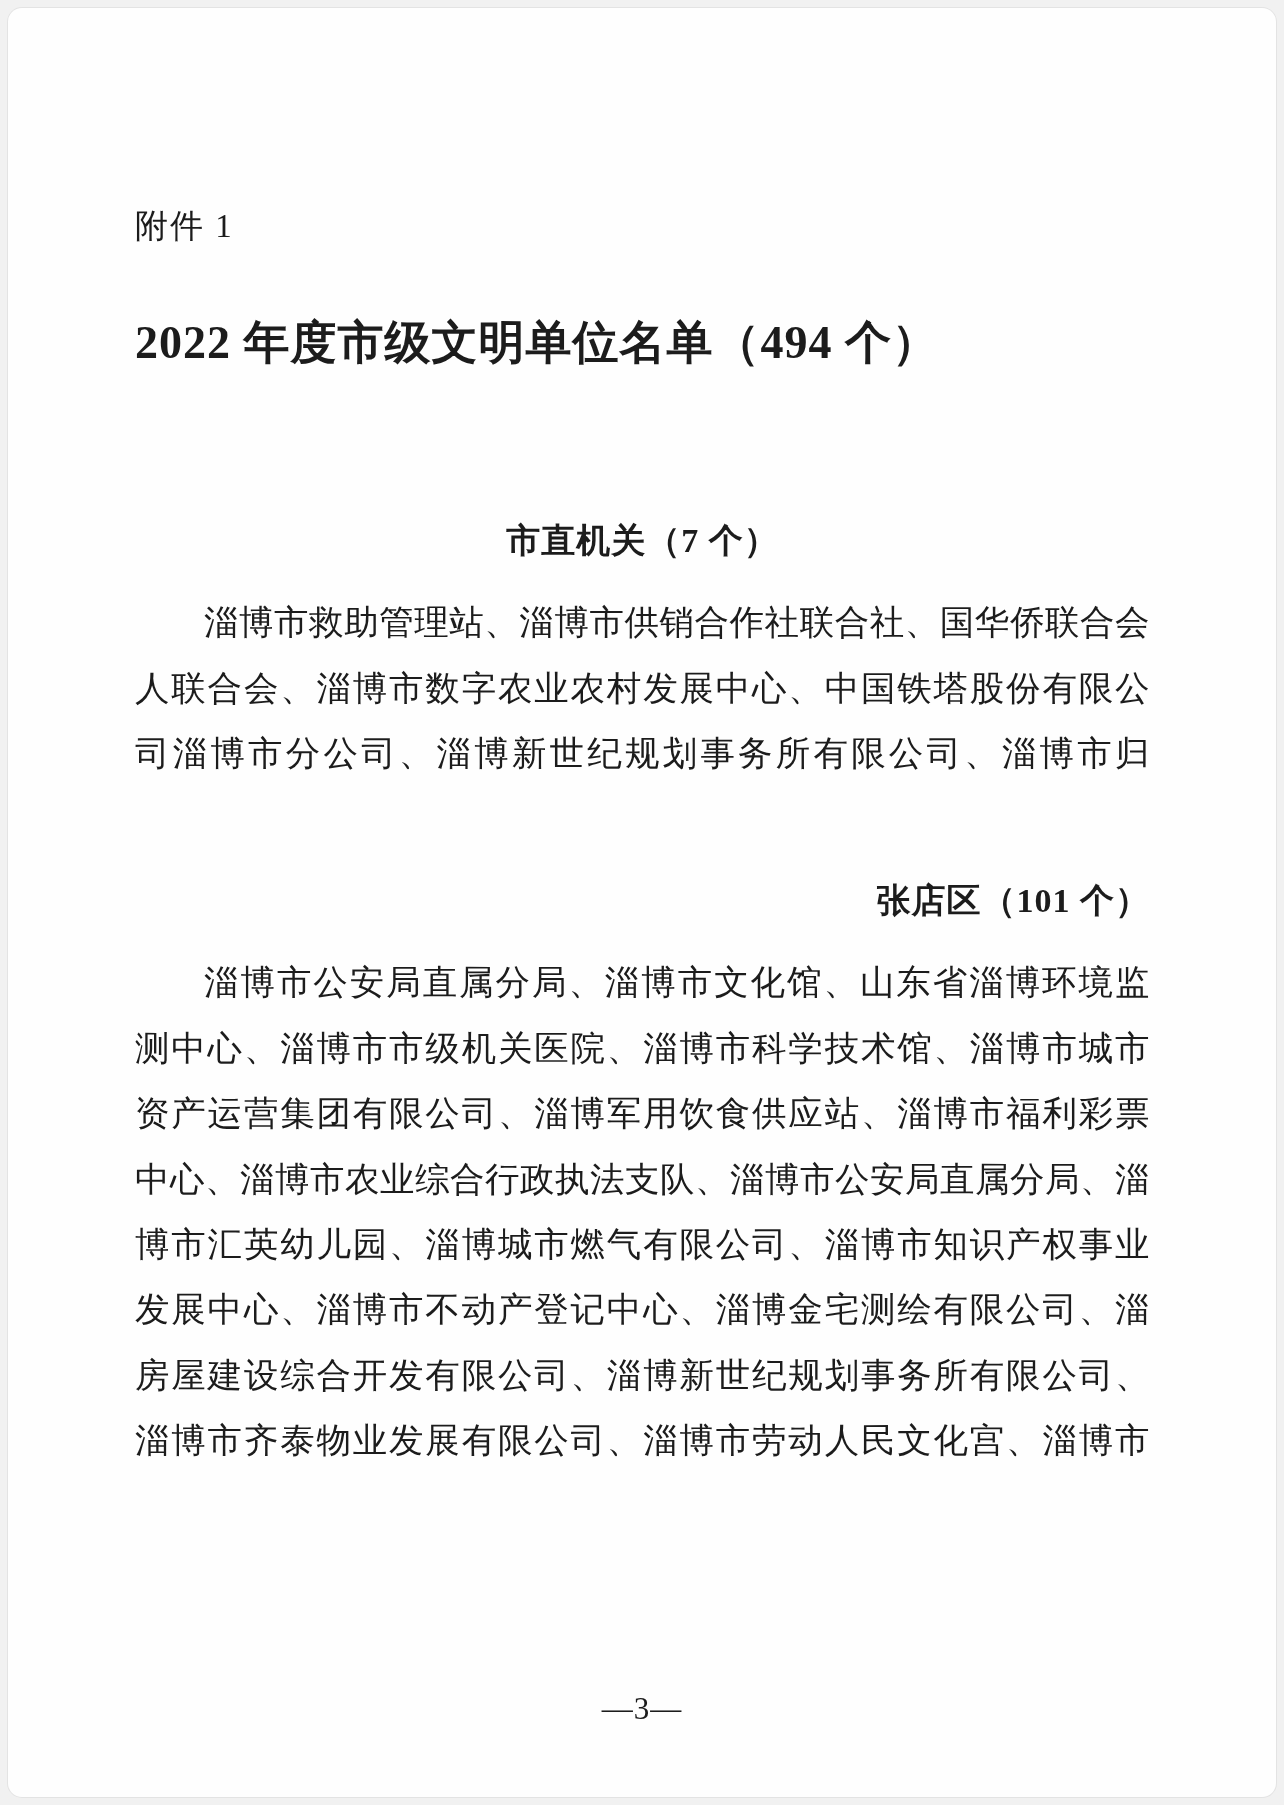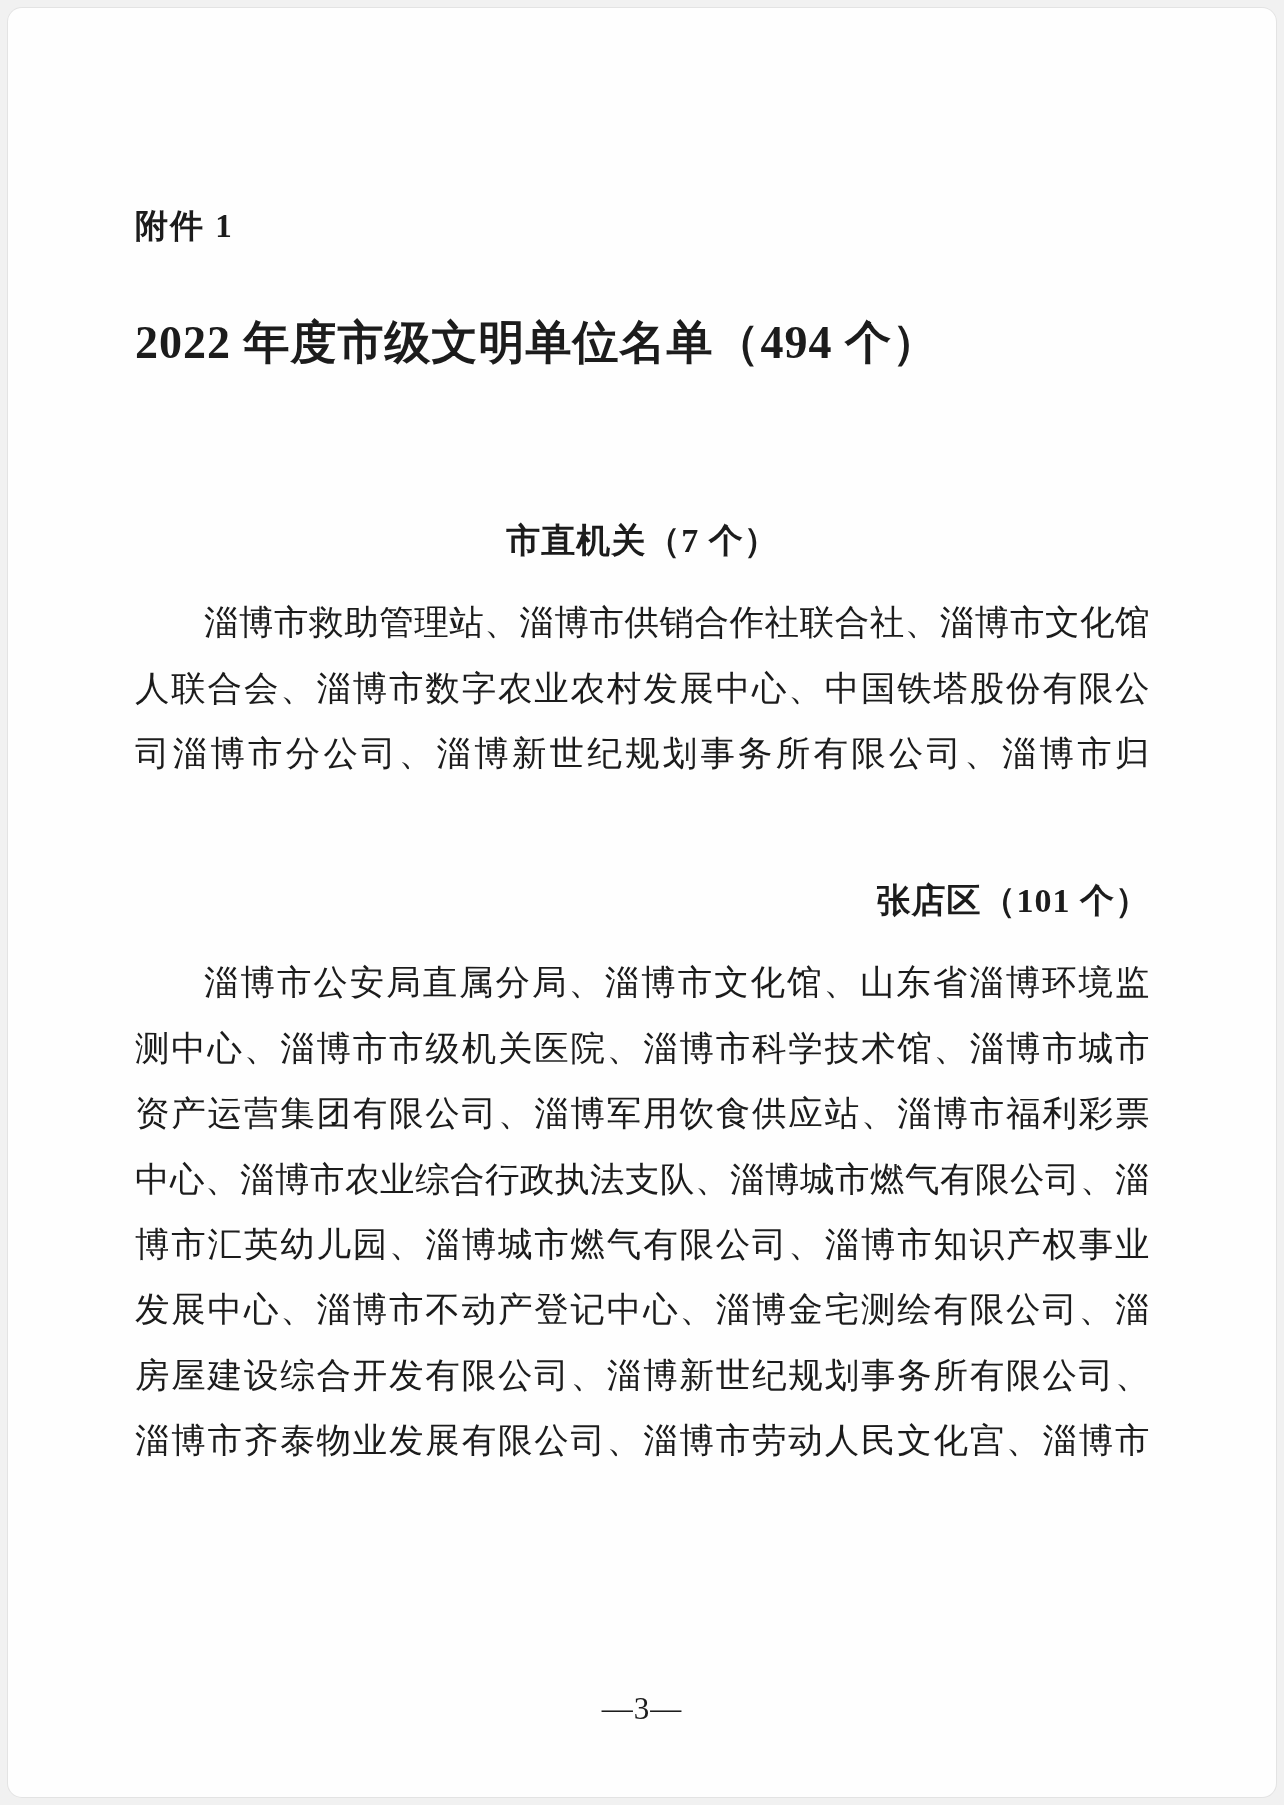--- a/index.html
+++ b/index.html
@@ -24,21 +24,21 @@
     border-radius: 14px;
     box-shadow: 0 0 0 1px #e3e3e3;
     box-sizing: border-box;
     padding: 0 126px 0 127px;
     color: #1c1c1c;
     overflow: hidden;
   }
   .attachment-label {
     padding-top: 196px;
     font-size: 33px;
-    font-weight: 700;
+    font-weight: 400;
     letter-spacing: 2px;
   }
   .doc-title {
     margin-top: 66px;
     text-align: left;
     font-size: 46px;
     font-weight: 700;
     letter-spacing: 1px;
     line-height: 1.2;
   }
@@ -80,32 +80,32 @@
 <div class="viewport">
   <div class="sheet">
 
     <div class="attachment-label">附件 1</div>
 
     <h1 class="doc-title">2022 年度市级文明单位名单（494 个）</h1>
 
     <div class="section-heading first">市直机关（7 个）</div>
 
     <div class="para">
-        <div class="para-line">淄博市救助管理站、淄博市供销合作社联合社、淄博市文化馆</div>
+        <div class="para-line">淄博市救助管理站、淄博市供销合作社联合社、国华侨联合会</div>
         <div class="para-line">人联合会、淄博市数字农业农村发展中心、中国铁塔股份有限公</div>
         <div class="para-line">司淄博市分公司、淄博新世纪规划事务所有限公司、淄博市归</div>
       </div>
 
     <div class="section-heading second">张店区（101 个）</div>
 
     <div class="para">
         <div class="para-line">淄博市公安局直属分局、淄博市文化馆、山东省淄博环境监</div>
         <div class="para-line">测中心、淄博市市级机关医院、淄博市科学技术馆、淄博市城市</div>
         <div class="para-line">资产运营集团有限公司、淄博军用饮食供应站、淄博市福利彩票</div>
-        <div class="para-line">中心、淄博市农业综合行政执法支队、淄博城市燃气有限公司、淄</div>
+        <div class="para-line">中心、淄博市农业综合行政执法支队、淄博市公安局直属分局、淄</div>
         <div class="para-line">博市汇英幼儿园、淄博城市燃气有限公司、淄博市知识产权事业</div>
         <div class="para-line">发展中心、淄博市不动产登记中心、淄博金宅测绘有限公司、淄</div>
         <div class="para-line">房屋建设综合开发有限公司、淄博新世纪规划事务所有限公司、</div>
         <div class="para-line">淄博市齐泰物业发展有限公司、淄博市劳动人民文化宫、淄博市</div>
       </div>
 
     <div class="page-number">—3—</div>
 
   </div>
 </div>

